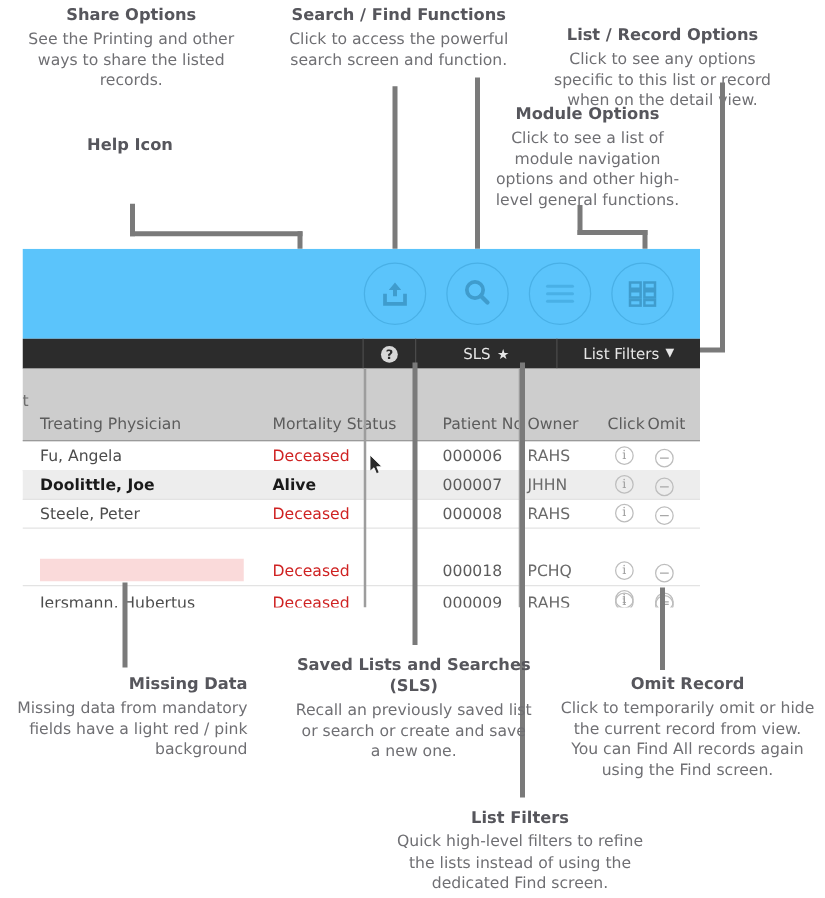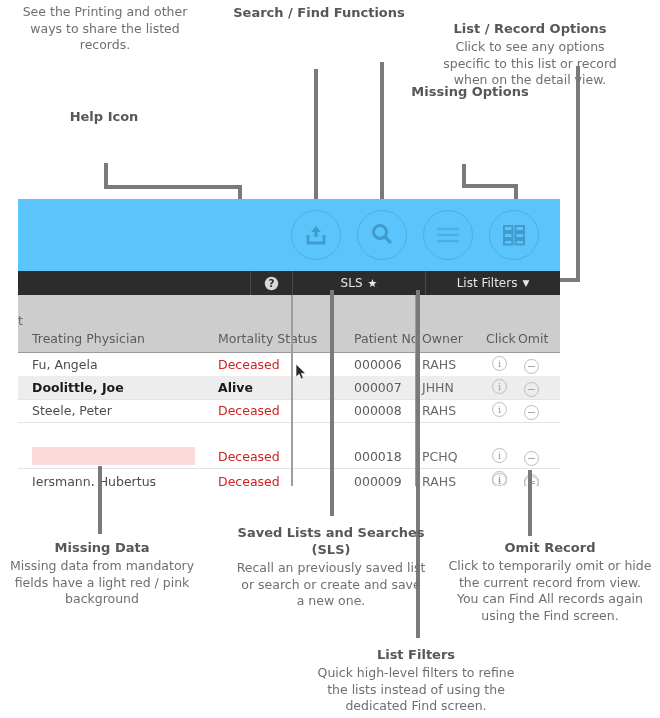--- a/index.html
+++ b/index.html
@@ -37,21 +37,21 @@
   }
   .circbtn svg{display:block;}
 
   .darkbar{
     position:absolute;left:0;top:72px;width:542px;height:24px;background:#2c2c2c;
     display:flex;justify-content:flex-end;align-items:stretch;
   }
   .dbtn{
     display:flex;align-items:center;justify-content:center;gap:5px;
     color:#e7e7e7;font-size:12px;border-left:1px solid #4a4a4a;
-    padding:0 10px;white-space:nowrap;
+    padding:0 0;white-space:nowrap;
   }
   .dbtn.help{padding:0 13px;}
   .dbtn svg{display:block;}
 
   .listarea{position:absolute;left:0;top:96px;width:542px;height:191px;background:#ffffff;}
   .colhdr{
     position:absolute;left:0;top:0;width:542px;height:57px;background:#cdcdcd;
     border-bottom:1px solid #9a9a9a;
   }
   .hcell{position:absolute;bottom:6px;font-size:12.5px;color:#5c5c5c;white-space:nowrap;}
@@ -84,34 +84,37 @@
   .ocircle i{display:block;width:7px;height:1px;background:#a8a8a8;}
 
   .cursor{position:absolute;left:296px;top:364px;width:11px;height:16px;}
 </style>
 </head>
 <body>
 
 <div class="stage">
 
   <div class="callout" style="left:20px;top:4px;width:170px;">
+    <span class="ttl">Share Options</span>
     <span class="body">See the Printing and other ways to share the listed records.</span>
   </div>
 
   <div class="callout" style="left:228px;top:4px;width:182px;">
     <span class="ttl">Search / Find Functions</span>
+    <span class="body">Click to access the powerful search screen and function.</span>
   </div>
 
   <div class="callout" style="left:432px;top:4px;width:196px;margin-top:16px;">
     <span class="ttl">List / Record Options</span>
     <span class="body">Click to see any options specific to this list or record when on the detail view.</span>
   </div>
 
   <div class="callout" style="left:394px;top:83px;width:152px;">
-    <span class="ttl">Missing Options</span>
+    <span class="ttl">Module Options</span>
+    <span class="body">Click to see a list of module navigation options and other high-level general functions.</span>
   </div>
 
   <div class="callout" style="left:18px;top:108px;width:172px;">
     <span class="ttl">Help Icon</span>
   </div>
 
   <div class="lead lead-v" style="left:314px;top:69px;height:132px;"></div>
 
   <div class="lead lead-v" style="left:380px;top:62px;height:140px;"></div>
 
@@ -273,21 +276,21 @@
   </div>
 
   <div class="lead lead-v" style="left:98px;top:466px;height:68px;"></div>
 
   <div class="lead lead-v" style="left:330px;top:290px;height:226px;"></div>
 
   <div class="lead lead-v" style="left:416px;top:290px;height:348px;"></div>
 
   <div class="lead lead-v" style="left:528px;top:470px;height:66px;"></div>
 
-  <div class="callout" style="left:6px;top:539px;width:192px;">
+  <div class="callout" style="left:6px;top:539px;width:192px;text-align:right;">
     <span class="ttl">Missing Data</span>
     <span class="body">Missing data from mandatory fields have a light red / pink background</span>
   </div>
 
   <div class="callout" style="left:236px;top:524px;width:190px;">
     <span class="ttl">Saved Lists and Searches (SLS)</span>
     <span class="body">Recall an previously saved list or search or create and save a new one.</span>
   </div>
 
   <div class="callout" style="left:448px;top:539px;width:204px;">

